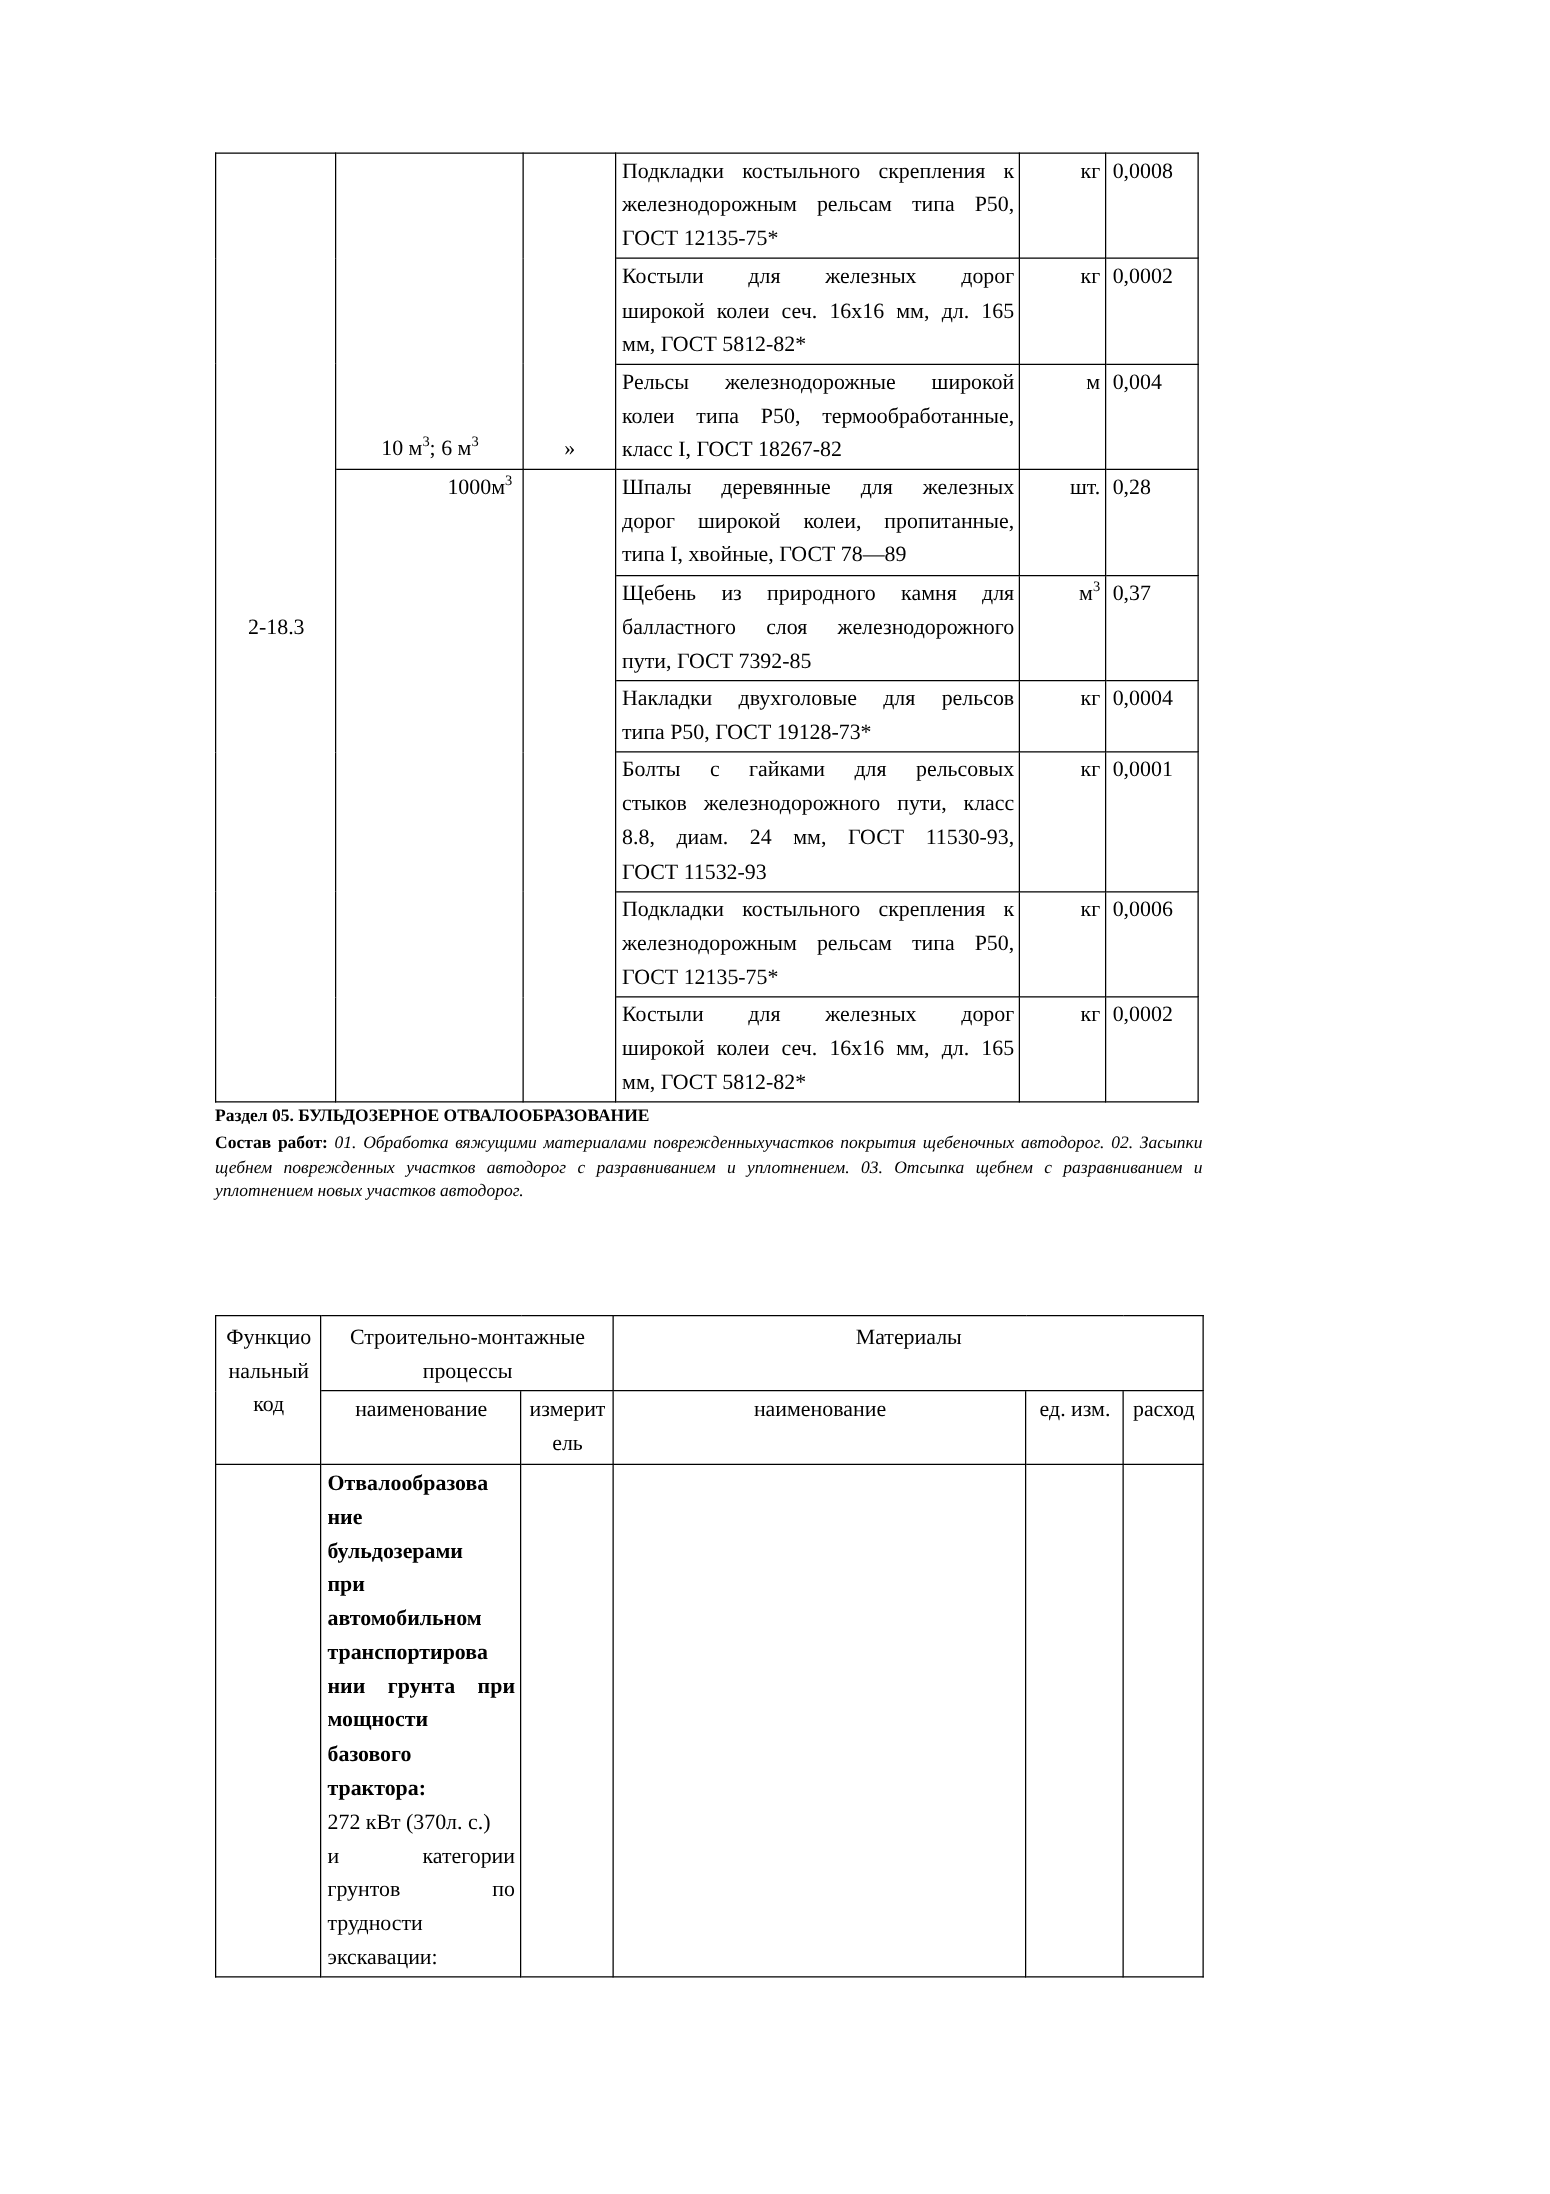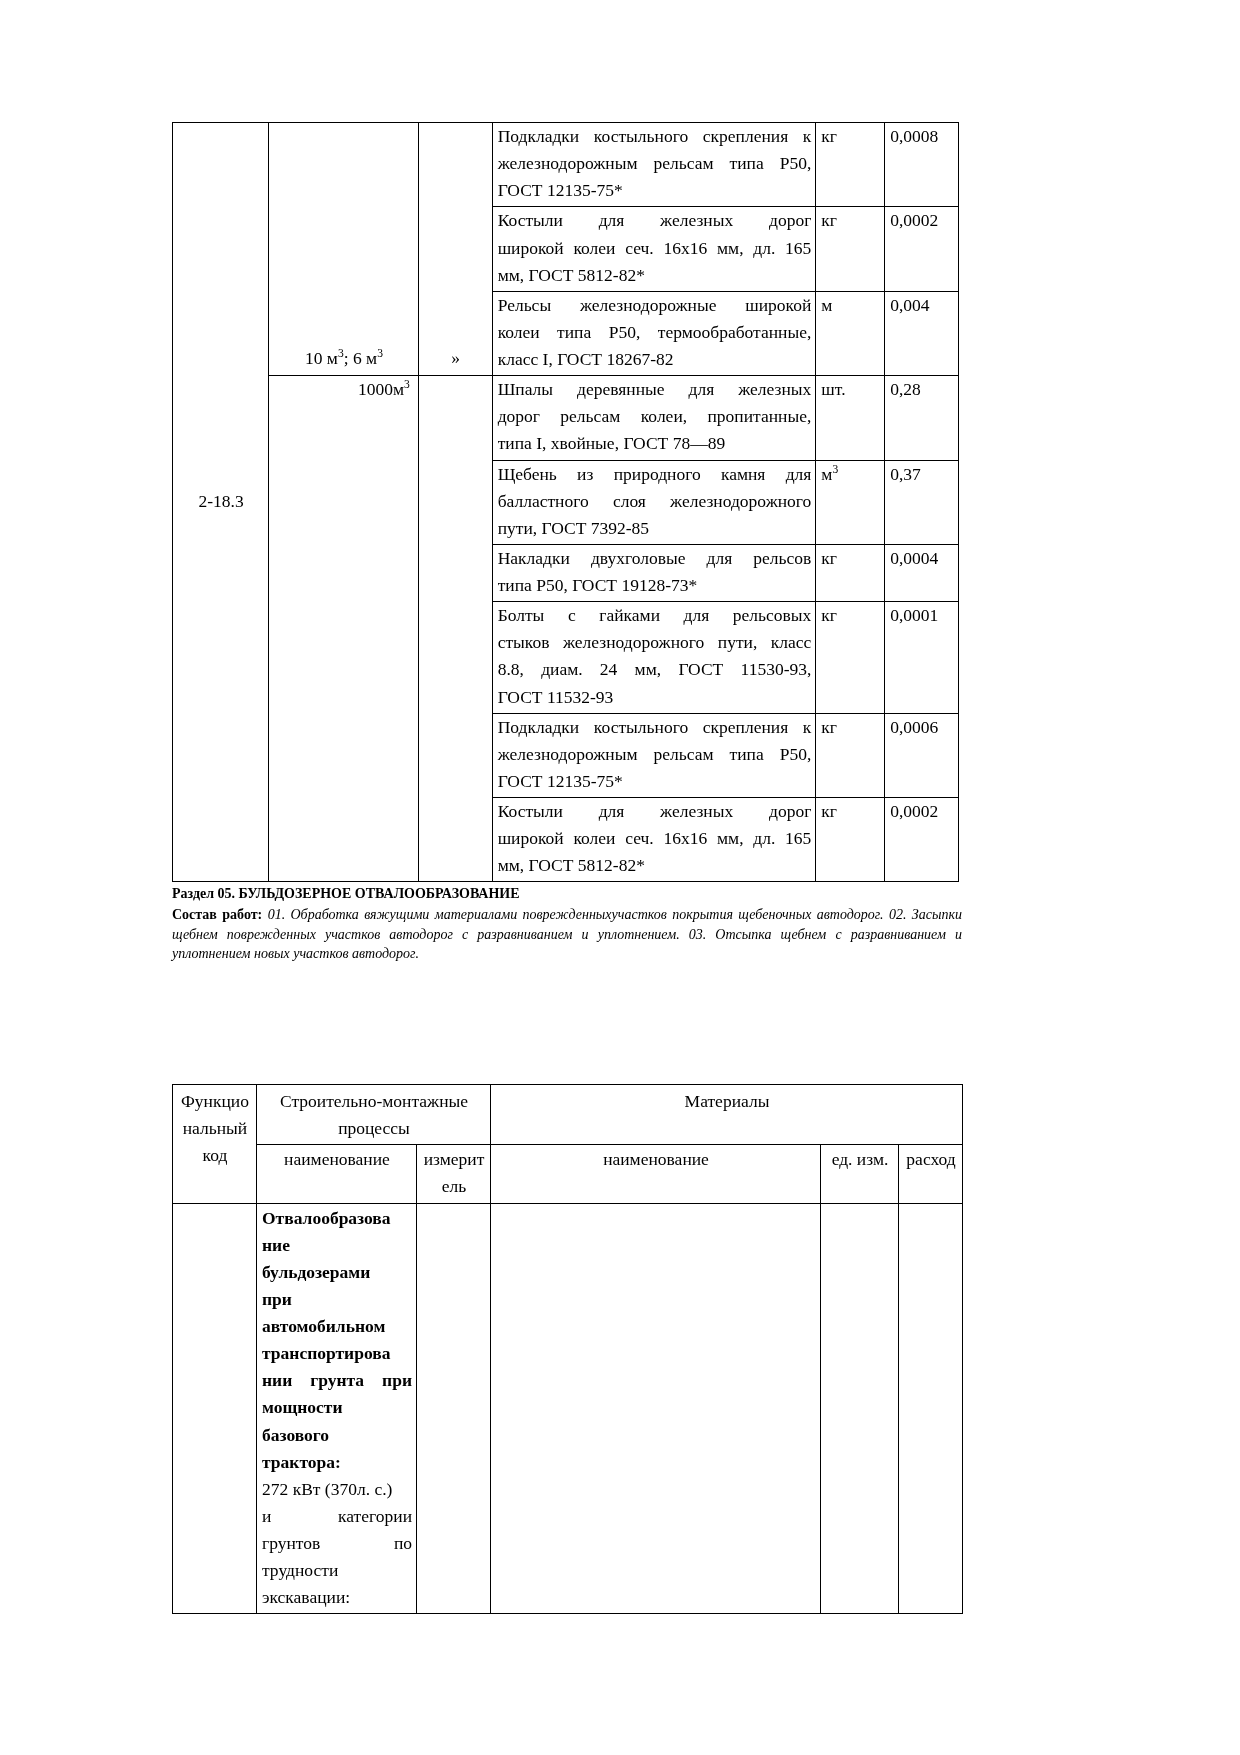--- a/index.html
+++ b/index.html
@@ -45,21 +45,21 @@
     position: absolute;
     left: 172px;
     top: 122px;
     width: 787px;
   }
   #table-1 td { padding-top: 0px; }
   .t1-code   { width: 95px;  text-align: center; border-radius: 29px; }
   .t1-meas   { width: 148px; text-align: center; }
   .t1-unit1  { width: 73px;  text-align: center; }
   .t1-matnam { width: 320px; }
-  .t1-edizm  { width: 68px;  text-align: left; }
+  .t1-edizm  { width: 68px;  text-align: right; }
   .t1-rashod { width: 73px;  text-align: left; }
 
   
   .mat-cell { padding-bottom: 0; }
 
   
   #headings {
     position: absolute;
     left: 172px;
     top: 884px;
@@ -78,21 +78,21 @@
   }
   #headings .h-compose .lbl {
     font-style: normal;
     font-weight: bold;
   }
 
   
   #table-2 {
     position: absolute;
     left: 172px;
-    top: 1084px;
+    top: 1052px;
     width: 790px;
   }
   .t2-code    { width: 84px;  text-align: center; }
   .t2-procnam { width: 160px; }
   .t2-procmea { width: 74px;  text-align: center; }
   .t2-matnam  { width: 330px; text-align: center; }
   .t2-edizm   { width: 78px;  text-align: center; }
   .t2-rashod  { width: 64px;  text-align: center; }
   #table-2 td.hdr { text-align: center; vertical-align: top; }
   #table-2 td.body-bold { font-weight: bold; }
@@ -166,21 +166,21 @@
         </td>
       </tr>
 
       <tr>
         <td class="t1-meas" rowspan="6" style="vertical-align:top;text-align:right;padding-right:8px;">
           <span>1000м</span><sup>3</sup>
         </td>
         <td class="t1-unit1" rowspan="6"></td>
         <td class="t1-matnam mat-cell">
           <div class="jline">Шпалы деревянные для железных</div>
-          <div class="jline">дорог рельсам колеи, пропитанные,</div>
+          <div class="jline">дорог широкой колеи, пропитанные,</div>
           <div class="jlast">типа I, хвойные, ГОСТ 78—89</div>
         </td>
         <td class="t1-edizm">
           <span>шт.</span>
         </td>
         <td class="t1-rashod">
           <span>0,28</span>
         </td>
       </tr>
 

